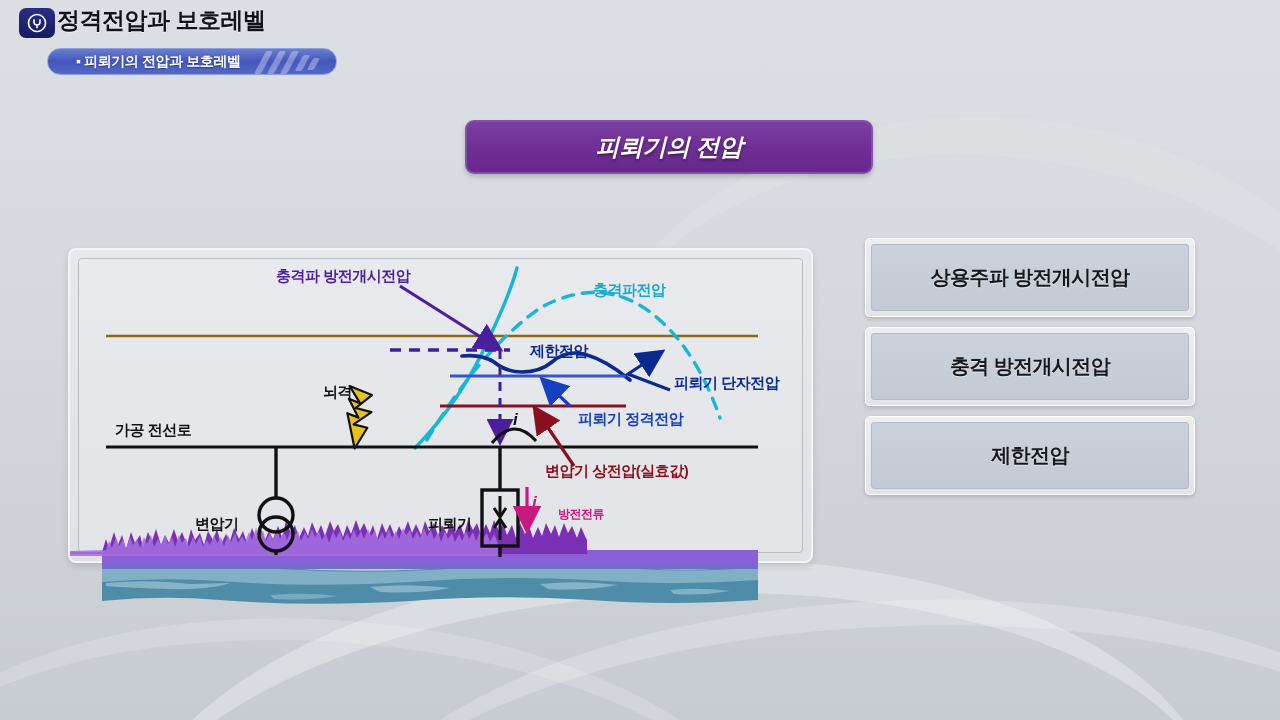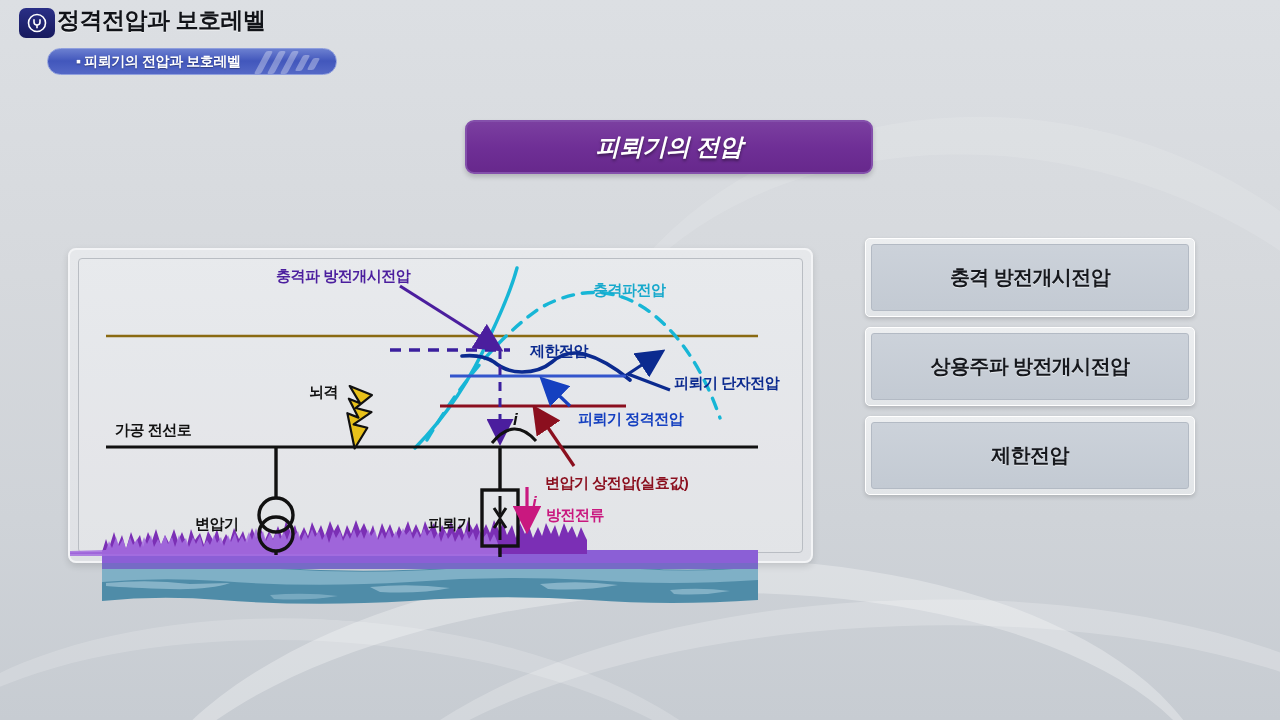--- a/index.html
+++ b/index.html
@@ -229,33 +229,33 @@
     <line x1="500" y1="156" x2="474" y2="131" stroke="#1540c0" stroke-width="3.2" marker-end="url(#ar-blue)"></line>
 
     <line x1="504" y1="216" x2="466" y2="160" stroke="#8b0f1e" stroke-width="3.2" marker-end="url(#ar-dred)"></line>
   </svg>
 
   <span class="dlabel" style="left:206px; top:17px; font-size:15px; color:#4b1e9e;">충격파 방전개시전압</span>
   <span class="dlabel" style="left:523px; top:31px; font-size:15px; color:#17a9cc;">충격파전압</span>
   <span class="dlabel" style="left:460px; top:92px; font-size:15px; color:#0b2a8f;">제한전압</span>
   <span class="dlabel" style="left:604px; top:124px; font-size:15px; color:#0b2a8f;">피뢰기 단자전압</span>
   <span class="dlabel" style="left:508px; top:160px; font-size:15px; color:#1540c0;">피뢰기 정격전압</span>
-  <span class="dlabel" style="left:239px; top:133px; font-size:15px; color:#111111;">뇌격</span>
+  <span class="dlabel" style="left:253px; top:133px; font-size:15px; color:#111111;">뇌격</span>
   <span class="dlabel" style="left:45px; top:171px; font-size:15px; color:#111111;">가공 전선로</span>
   <span class="dlabel" style="left:125px; top:265px; font-size:15px; color:#111111;">변압기</span>
   <span class="dlabel" style="left:358px; top:265px; font-size:15px; color:#111111;">피뢰기</span>
-  <span class="dlabel" style="left:475px; top:224px; font-size:15px; color:#8b0f1e;">변압기 상전압(실효값)</span>
-  <span class="dlabel" style="left:476px; top:256px; font-size:15px; color:#c9187f;">방전전류</span>
+  <span class="dlabel" style="left:475px; top:212px; font-size:15px; color:#8b0f1e;">변압기 상전압(실효값)</span>
+  <span class="dlabel" style="left:488px; top:256px; font-size:12px; color:#c9187f;">방전전류</span>
   <span class="dlabel" style="left:443px; top:160px; font-size:17px; font-style:italic; color:#111111;">i</span>
   <span class="dlabel" style="left:462px; top:243px; font-size:17px; font-style:italic; color:#c9187f;">i</span>
 </div>
 
 <div class="list-col">
   <div class="list-box">
+    <span>상용주파 방전개시전압</span>
+  </div>
+  <div class="list-box">
     <span>충격 방전개시전압</span>
-  </div>
-  <div class="list-box">
-    <span>상용주파 방전개시전압</span>
   </div>
   <div class="list-box">
     <span>제한전압</span>
   </div>
 </div>
 
 </body></html>

